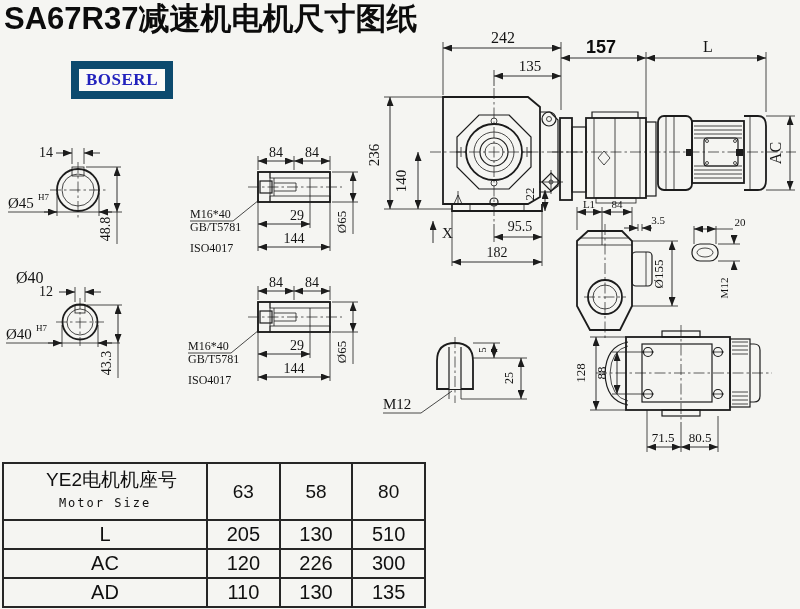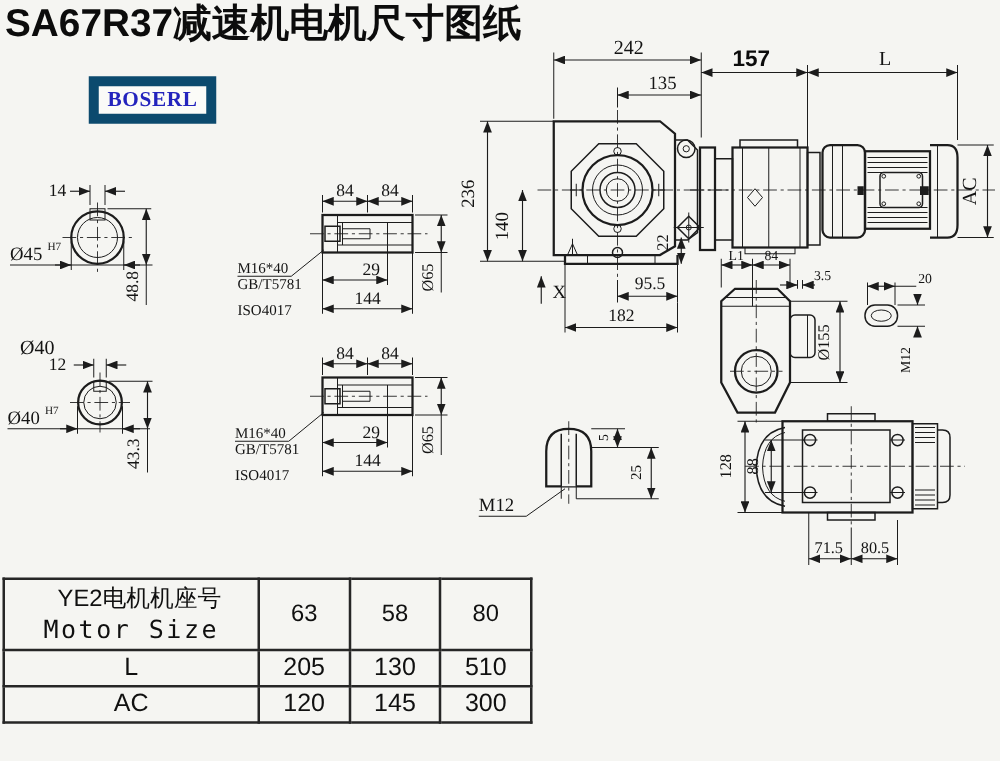--- a/index.html
+++ b/index.html
@@ -21,21 +21,21 @@
   svg .t16{font-size:16px}.t15{font-size:15px}.t14{font-size:14px}
   svg .t13{font-size:13px}.t12{font-size:12px}.t11{font-size:11px}
   svg .tb{font-family:"Liberation Sans",sans-serif;font-weight:bold;font-size:18px;fill:#0c0c0c}
   svg .sup{font-size:9px}
   table.dims{position:absolute;left:2px;top:462px;width:424px;border-collapse:collapse;
         table-layout:fixed;color:#101010;}
   table.dims td,table.dims th{border:2px solid #262626;text-align:center;vertical-align:middle;
         padding:0;font-weight:normal;}
   table.dims .lblcol{width:202px;}
   .hdr-cn{font-size:19px;line-height:24px;font-family:"Liberation Sans",sans-serif;padding-left:13px;}
-  .hdr-en{font-size:20px;line-height:23px;font-family:"DejaVu Sans Mono",monospace;letter-spacing:2px;}
+  .hdr-en{font-size:12px;line-height:23px;font-family:"DejaVu Sans Mono",monospace;letter-spacing:2px;}
   .szcell{font-size:19px;height:55px;}
   .valrow td{font-size:20px;height:27px;}
 </style>
 </head>
 <body>
 
 <div class="title">SA67R37减速机电机尺寸图纸</div>
 <div class="logo"><span>BOSERL</span></div>
 
 <svg class="drawing" width="800" height="460" viewBox="0 0 800 460">
@@ -391,17 +391,23 @@
   </tr>
   <tr class="valrow">
     <td>L</td>
     <td>205</td>
     <td>130</td>
     <td>510</td>
   </tr>
   <tr class="valrow">
     <td>AC</td>
     <td>120</td>
-    <td>145</td>
+    <td>226</td>
     <td>300</td>
+  </tr>
+  <tr class="valrow">
+    <td>AD</td>
+    <td>110</td>
+    <td>130</td>
+    <td>135</td>
   </tr>
 </tbody>
   </table>
 
 </body></html>

